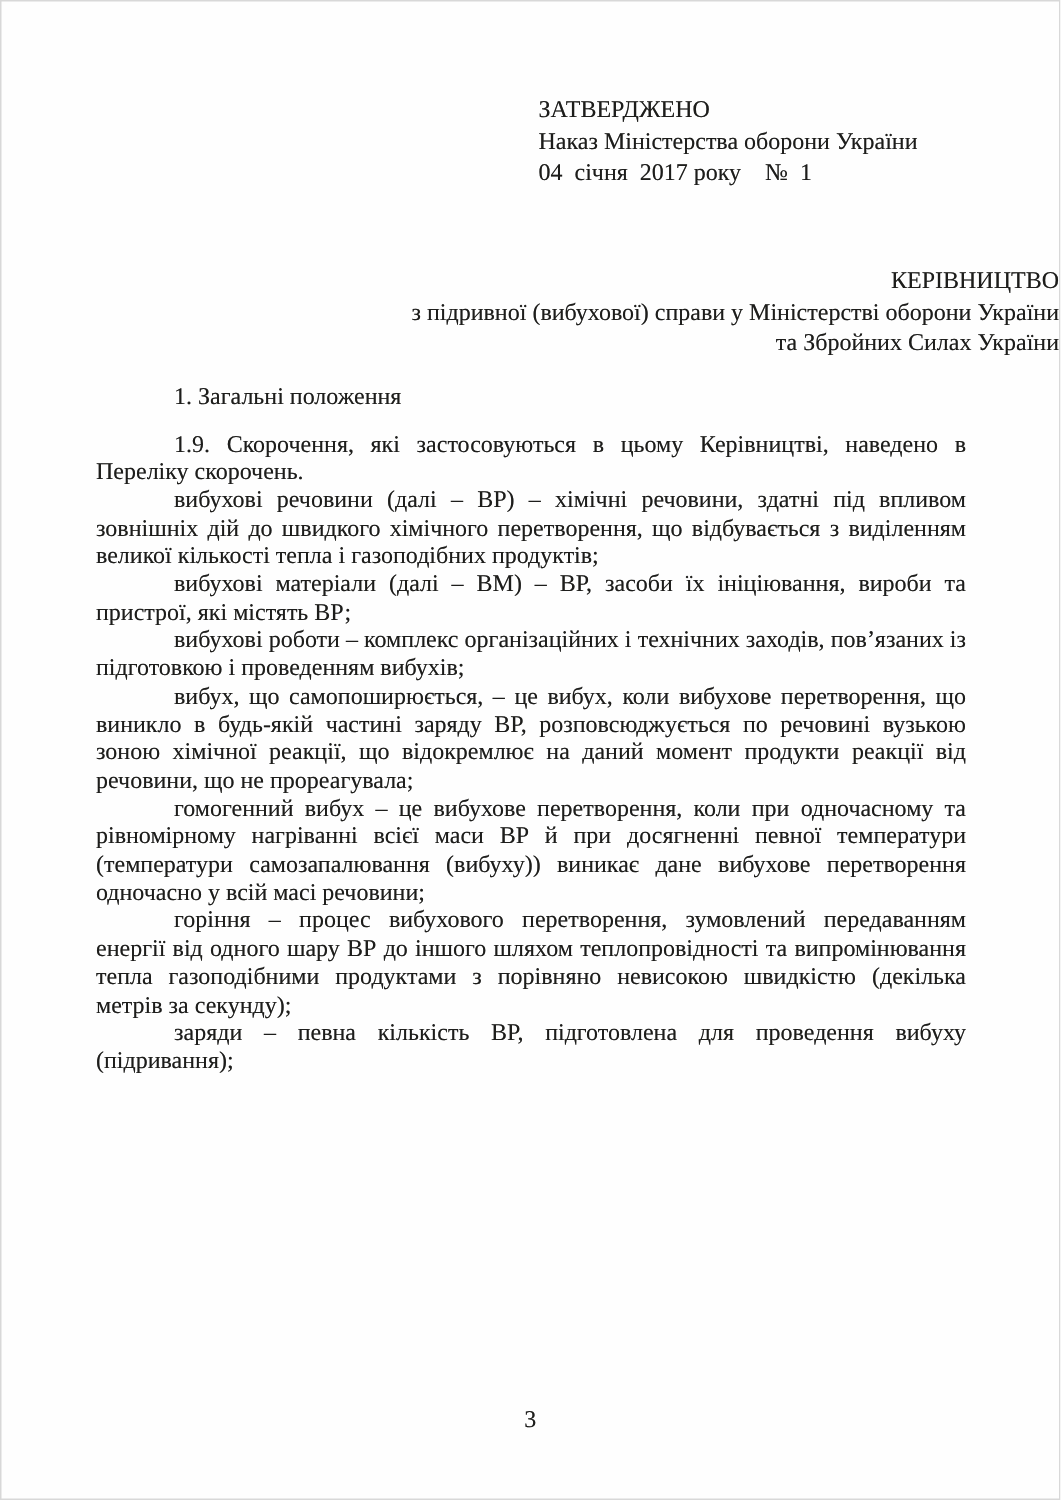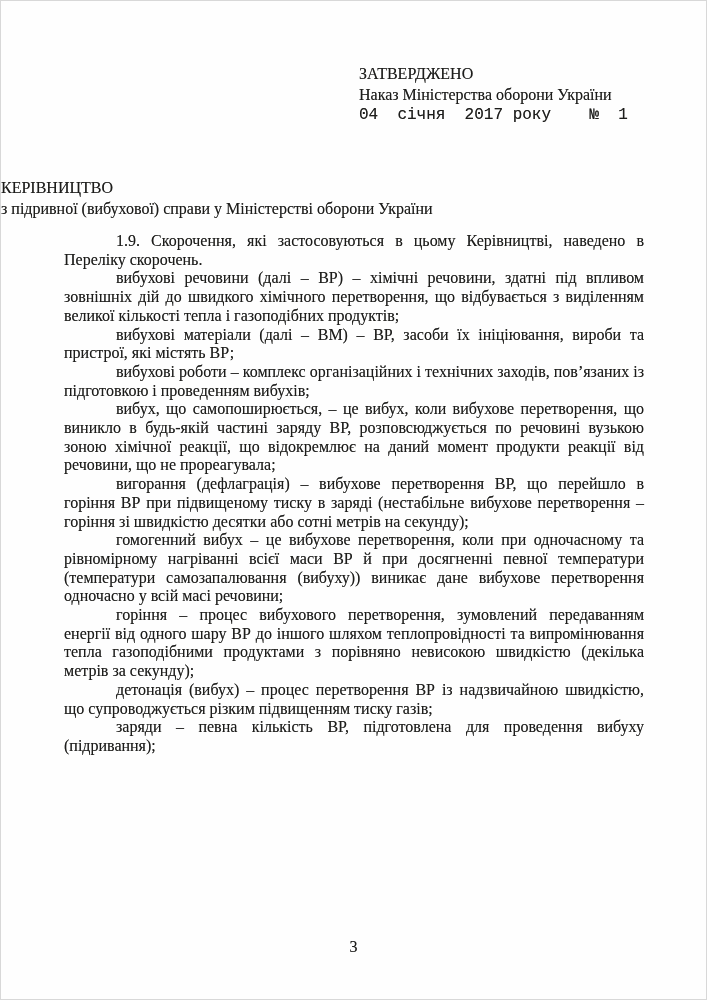--- a/index.html
+++ b/index.html
@@ -14,24 +14,24 @@
     font-family: "Liberation Serif", "DejaVu Serif", serif;
     color: #1d1d1b;
     font-size: 16px;
     text-shadow: 0 0 0.4px rgba(40,40,40,0.55);
   }
   .approval {
     margin: 62px 0 0 358px;
     line-height: 21px;
     text-align: left;
   }
-  .approval .pre { white-space: pre; font-family: Liberation Mono, monospace; }
+  .approval .pre { white-space: pre; }
   .title-block {
     margin-top: 52px;
-    text-align: left;
+    text-align: right;
     line-height: 20.5px;
   }
   .section-heading {
     margin: 15px 62px 0 63px;
     text-indent: 52px;
     line-height: 20px;
   }
   .doc-body {
     margin: 13px 62px 0 63px;
     text-align: justify;
@@ -58,31 +58,31 @@
 
   <div class="approval">
     <div>ЗАТВЕРДЖЕНО</div>
     <div>Наказ Міністерства оборони України</div>
     <div class="pre">04  січня  2017 року    №  1</div>
   </div>
 
   <div class="title-block">
     <div>КЕРІВНИЦТВО</div>
     <div>з підривної (вибухової) справи у Міністерстві оборони України</div>
+    <div>та Збройних Силах України</div>
   </div>
 
+  <div class="section-heading">1. Загальні положення</div>
 
   <div class="doc-body">
     <p>1.9. Скорочення, які застосовуються в цьому Керівництві, наведено в Переліку скорочень.</p>
     <p>вибухові речовини (далі – ВР) – хімічні речовини, здатні під впливом зовнішніх дій до швидкого хімічного перетворення, що відбувається з виділенням великої кількості тепла і газоподібних продуктів;</p>
     <p>вибухові матеріали (далі – ВМ) – ВР, засоби їх ініціювання, вироби та пристрої, які містять ВР;</p>
     <p>вибухові роботи – комплекс організаційних і технічних заходів, пов’язаних із підготовкою і проведенням вибухів;</p>
     <p>вибух, що самопоширюється, – це вибух, коли вибухове перетворення, що виникло в будь-якій частині заряду ВР, розповсюджується по речовині вузькою зоною хімічної реакції, що відокремлює на даний момент продукти реакції від речовини, що не прореагувала;</p>
-    <p>вигорання (дефлаграція) – вибухове перетворення ВР, що перейшло в горіння ВР при підвищеному тиску в заряді (нестабільне вибухове перетворення – горіння зі швидкістю десятки або сотні метрів на секунду);</p>
     <p>гомогенний вибух – це вибухове перетворення, коли при одночасному та рівномірному нагріванні всієї маси ВР й при досягненні певної температури (температури самозапалювання (вибуху)) виникає дане вибухове перетворення одночасно у всій масі речовини;</p>
     <p>горіння – процес вибухового перетворення, зумовлений передаванням енергії від одного шару ВР до іншого шляхом теплопровідності та випромінювання тепла газоподібними продуктами з порівняно невисокою швидкістю (декілька метрів за секунду);</p>
-    <p>детонація (вибух) – процес перетворення ВР із надзвичайною швидкістю, що супроводжується різким підвищенням тиску газів;</p>
     <p>заряди – певна кількість ВР, підготовлена для проведення вибуху (підривання);</p>
   </div>
 
   <div class="page-number">3</div>
 
 </div>
 
 </body></html>

